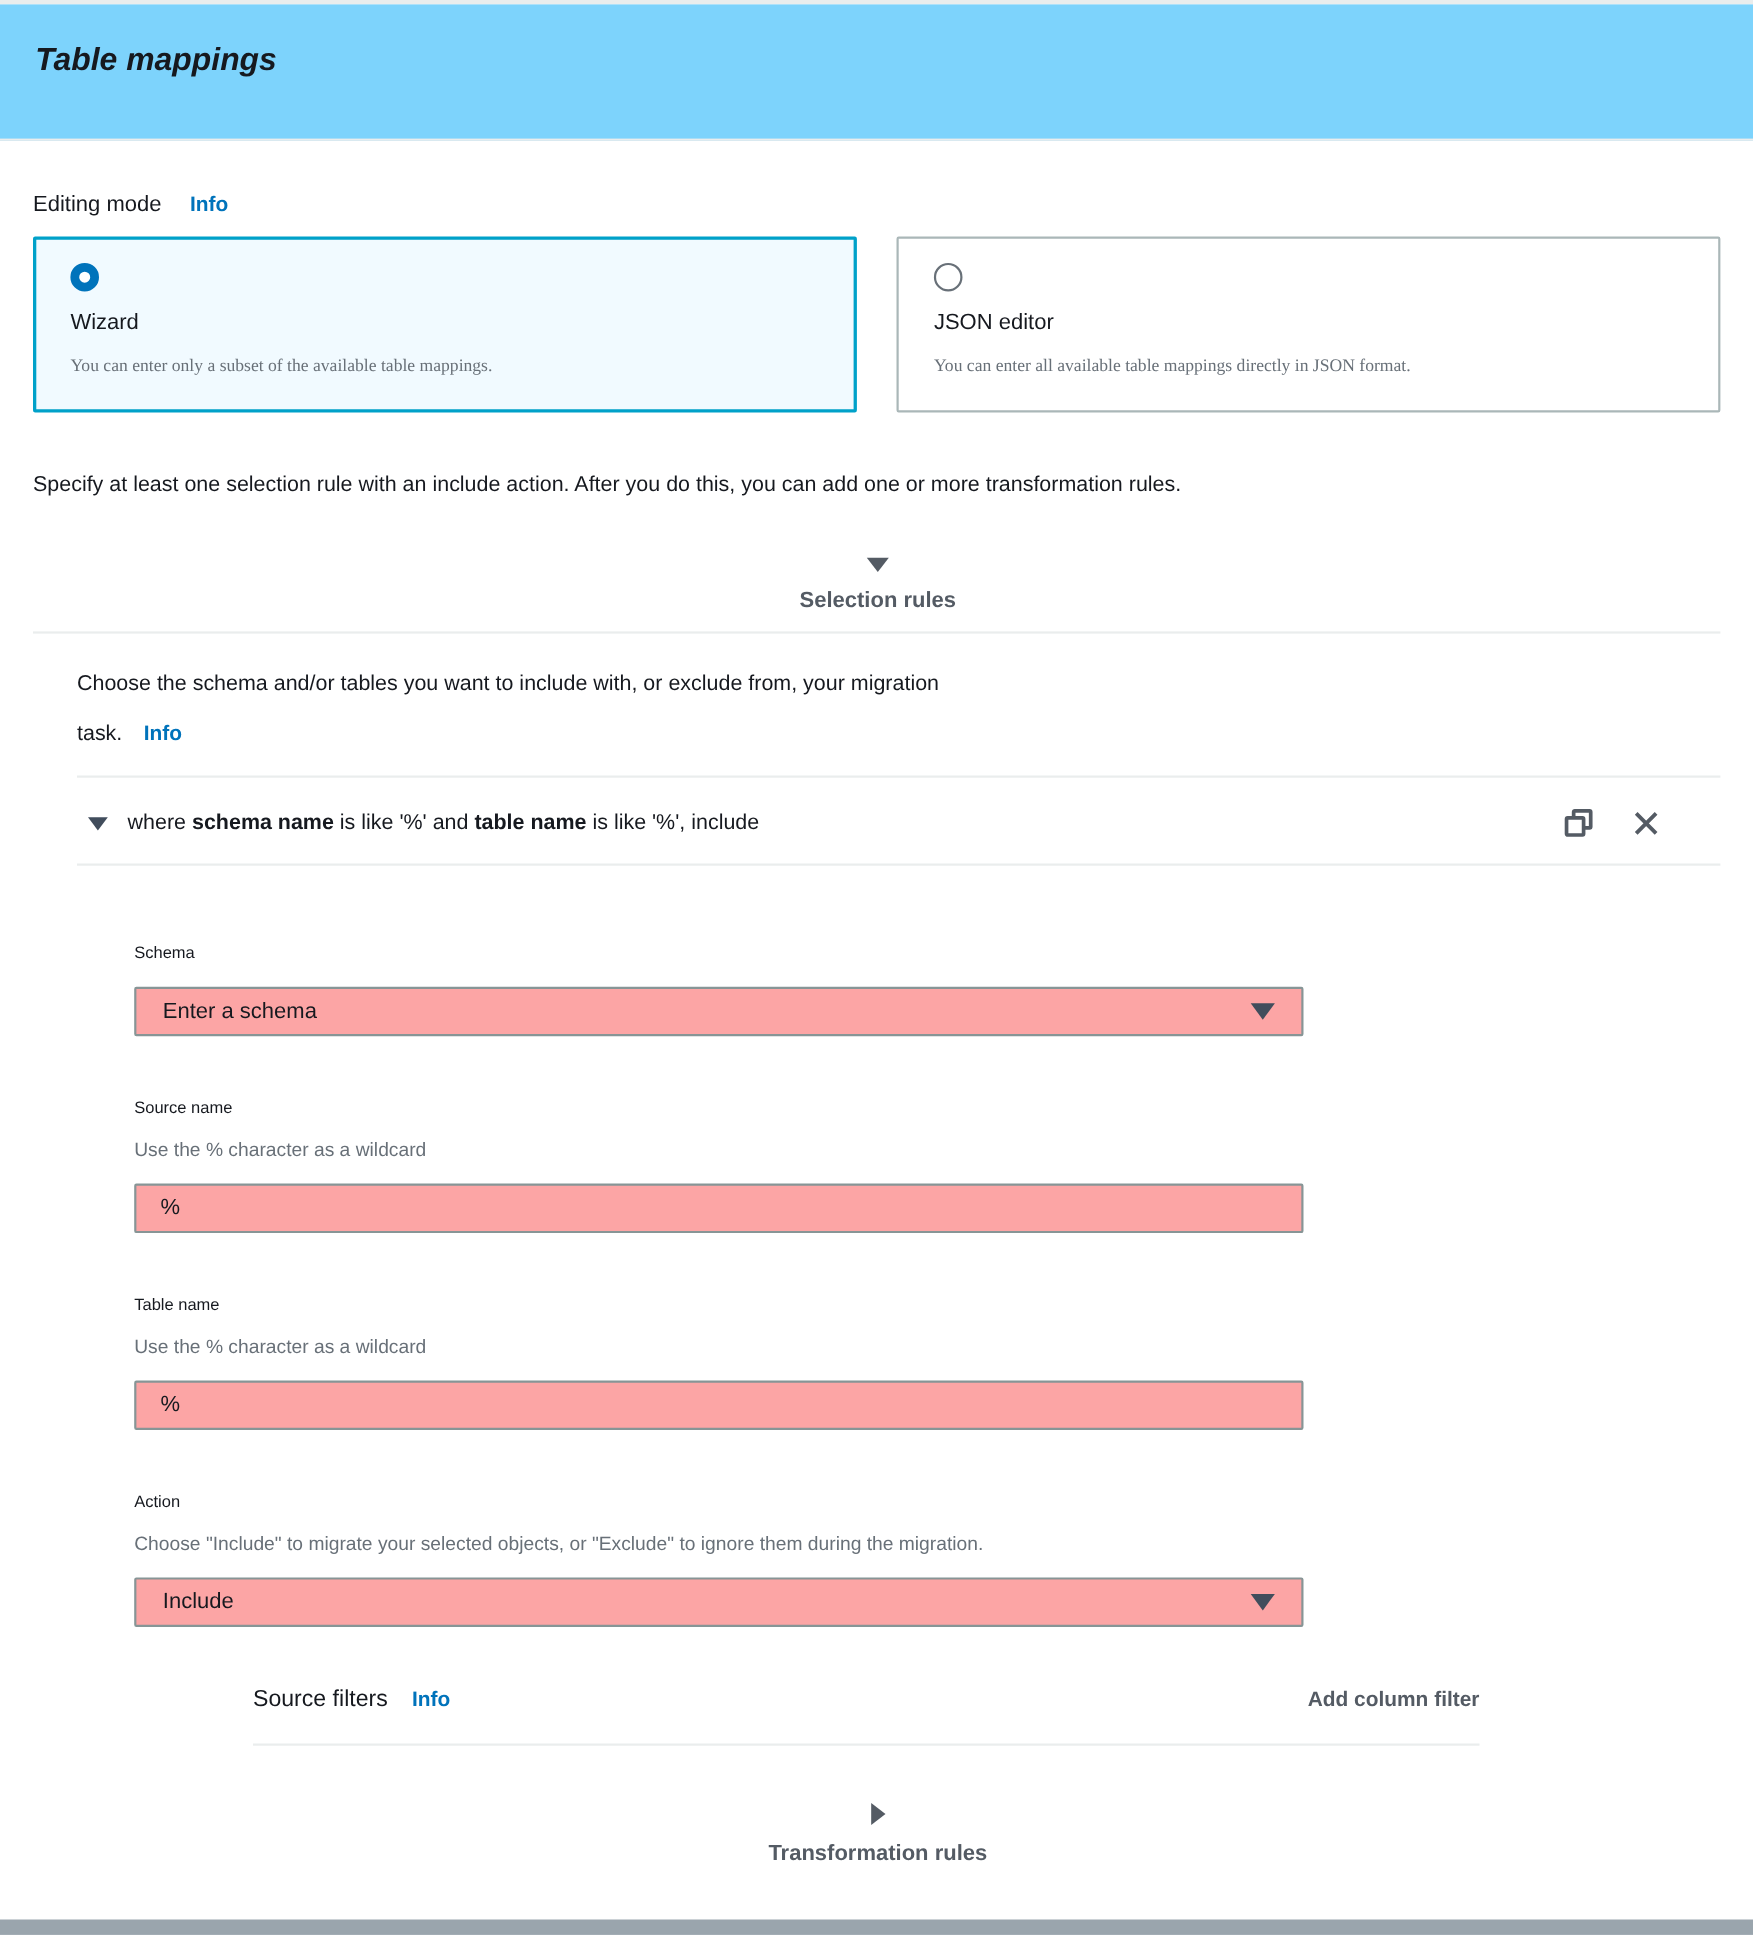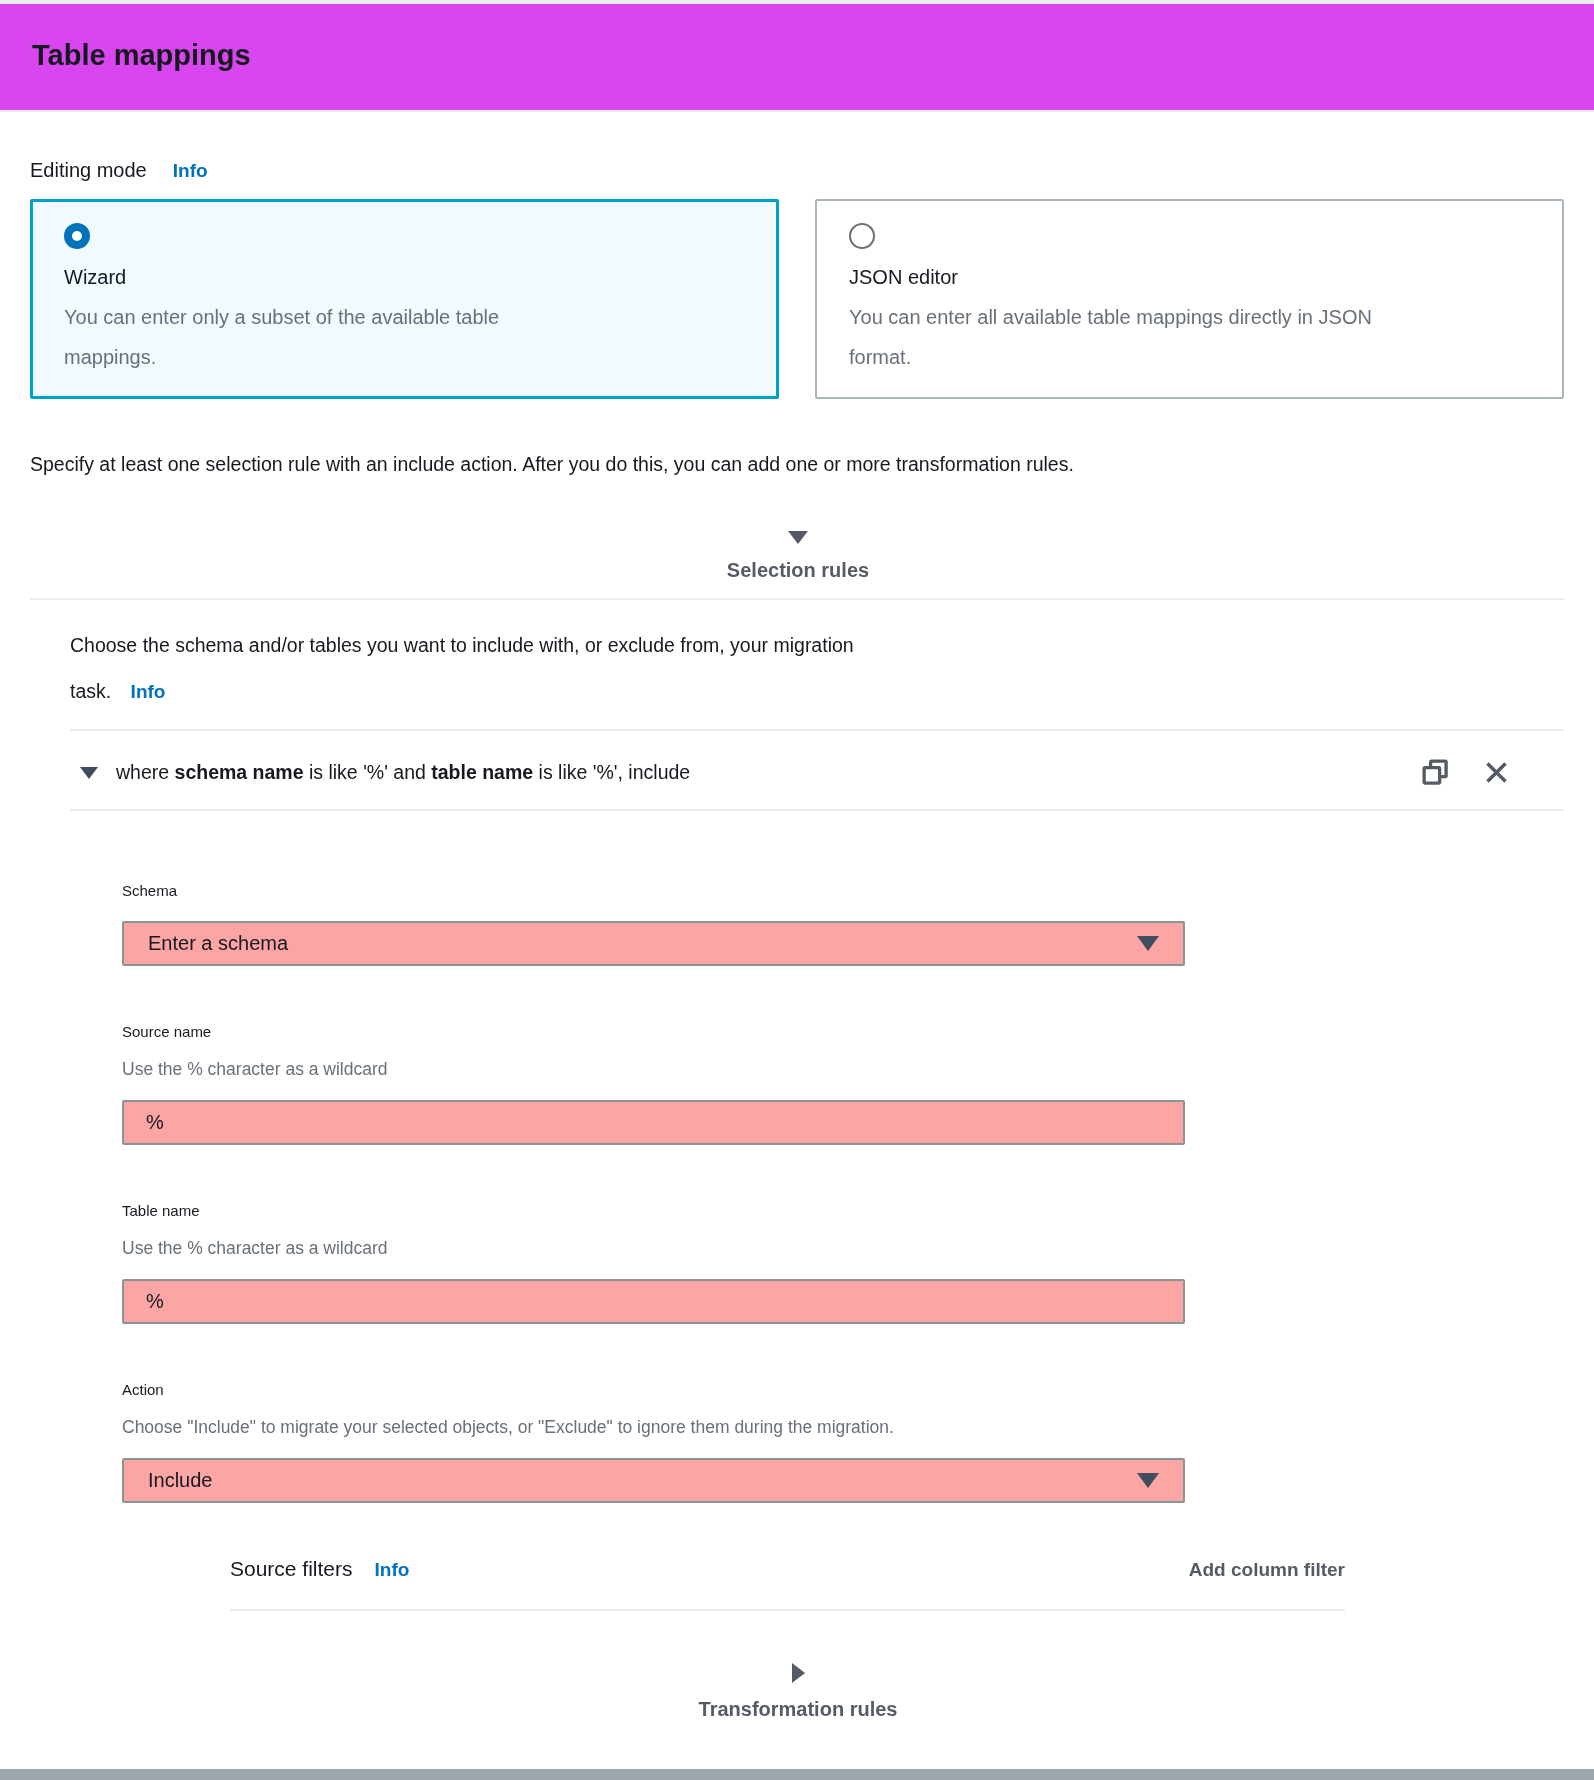--- a/index.html
+++ b/index.html
@@ -5,23 +5,24 @@
   * { box-sizing: border-box; }
   html, body { margin: 0; padding: 0; }
   body {
     width: 1594px;
     background: #ffffff;
     color: #16191f;
     font-family: "Liberation Sans", sans-serif;
   }
   .top-strip { height: 4px; background: #eaeded; }
   .page-header {
-    background: #d946ef;
+    background: #7dd3fc;
     border-bottom: 2px solid #eaeded;
-    padding: 34px 32px 38px 32px;
+    padding: 34px 32px 54px 32px;
+    font-style: italic;
   }
   .page-header h1 {
     margin: 0;
     font-size: 29px;
     line-height: 34px;
     font-weight: 700;
     color: #16191f;
   }
   .content { padding: 0 30px; }
 
@@ -62,21 +63,21 @@
   .radio {
     width: 26px; height: 26px;
     border-radius: 50%;
     border: 2px solid #687078;
     background: #ffffff;
     flex: none;
     margin-top: 2px;
   }
   .radio.checked { border: 8px solid #0073bb; }
   .radio-title { font-size: 20px; line-height: 28px; color: #16191f; }
-  .radio-desc { margin-top: 6px; font-size: 20px; line-height: 40px; color: #687078; }
+  .radio-desc { margin-top: 6px; font-size: 16px; line-height: 40px; color: #687078; font-family: Liberation Serif, serif; }
   .desc-w1 { max-width: 500px; }
   .desc-w2 { max-width: 545px; }
 
   .intro {
     margin: 44px 0 0 0;
     font-size: 19.5px;
     line-height: 42px;
     max-width: 1180px;
     color: #16191f;
   }

